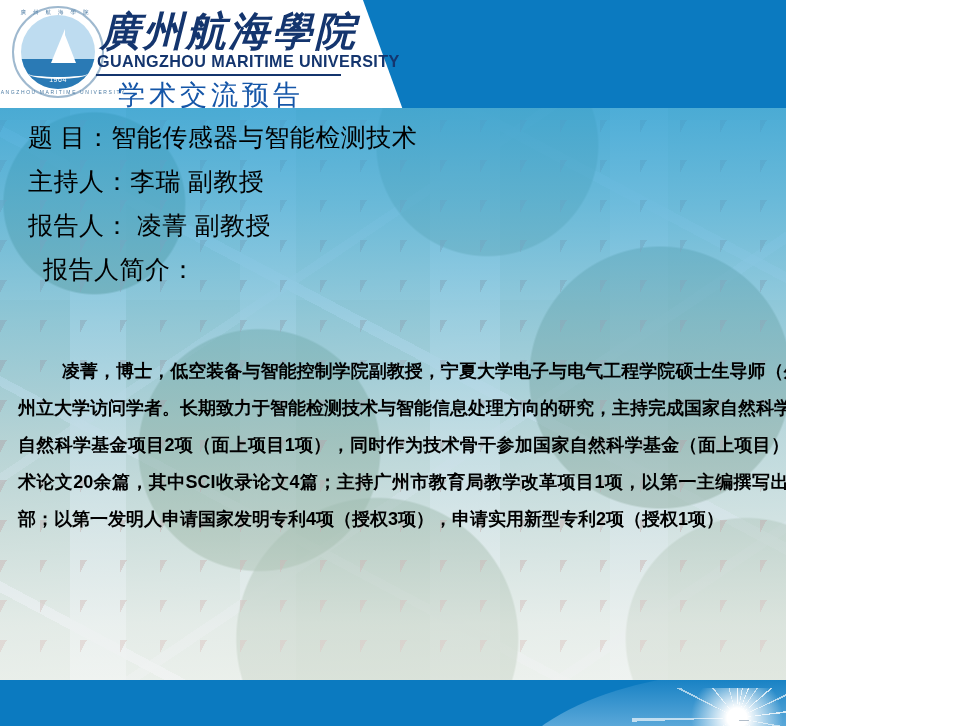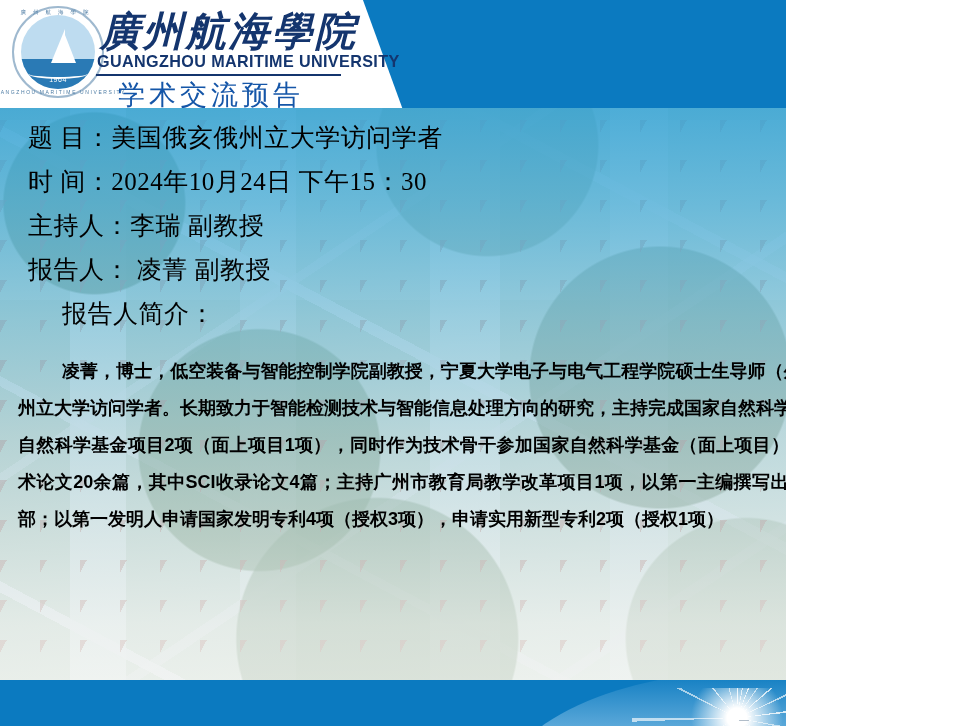--- a/index.html
+++ b/index.html
@@ -228,21 +228,21 @@
   }
   .field-line {
     font-family: "Liberation Serif", "DejaVu Serif", serif;
     font-size: 25px;
     color: #000000;
     line-height: 44px;
     white-space: nowrap;
     letter-spacing: 0.5px;
   }
   .field-line.sub {
-    margin-left: 34px;
+    margin-left: 15px;
   }
   .bio-para {
     position: absolute;
     left: 18px;
     top: 245px;
     width: 928px;
     font-family: "Liberation Sans", "DejaVu Sans", sans-serif;
     font-size: 18px;
     font-weight: bold;
     color: #000000;
@@ -342,24 +342,21 @@
 
     <div class="title-cn">廣州航海學院</div>
     <div class="title-en">GUANGZHOU MARITIME UNIVERSITY</div>
     <div class="title-rule"></div>
     <div class="subtitle">学术交流预告</div>
   </div>
 
   <div class="body-area">
     <div class="field-list">
       <div class="field-line">
-        <span>题  目：</span><span>美国俄亥俄州立大学访问学者</span>
-      </div>
-      <div class="field-line">
-        <span>时  间：</span><span>2024年10月24日 下午15：30</span>
+        <span>题  目：</span><span>智能传感器与智能检测技术</span>
       </div>
       <div class="field-line">
         <span>主持人：</span><span>李瑞 副教授</span>
       </div>
       <div class="field-line">
         <span>报告人：</span><span> 凌菁 副教授</span>
       </div>
       <div class="field-line sub"> 报告人简介：</div>
     </div>
 

